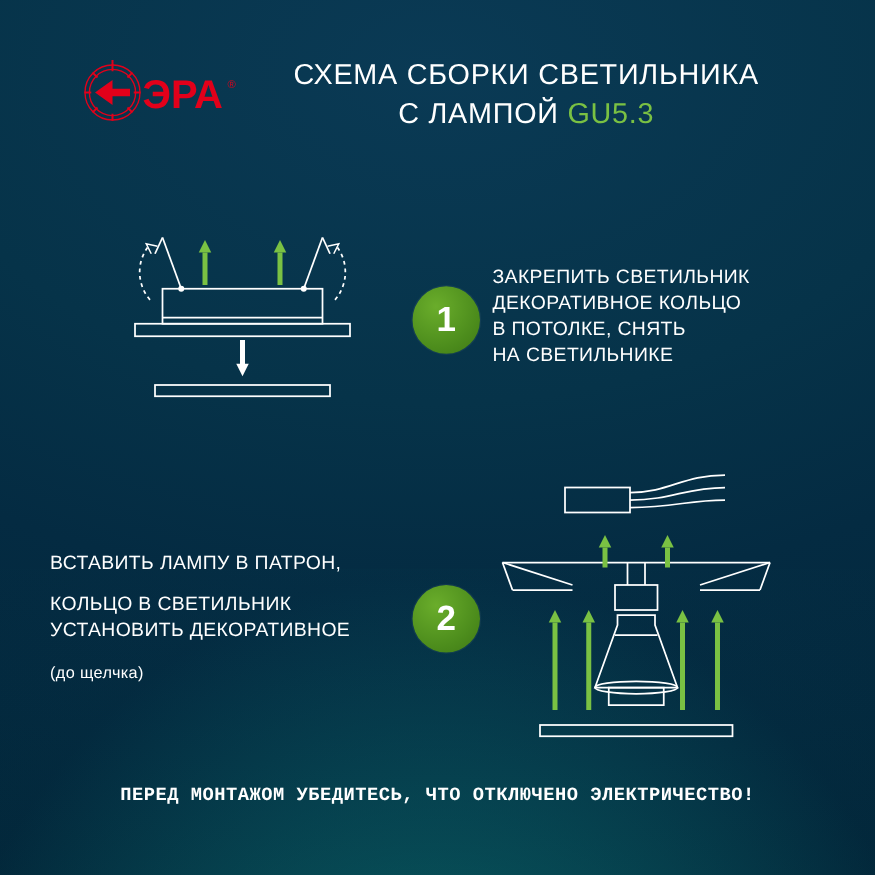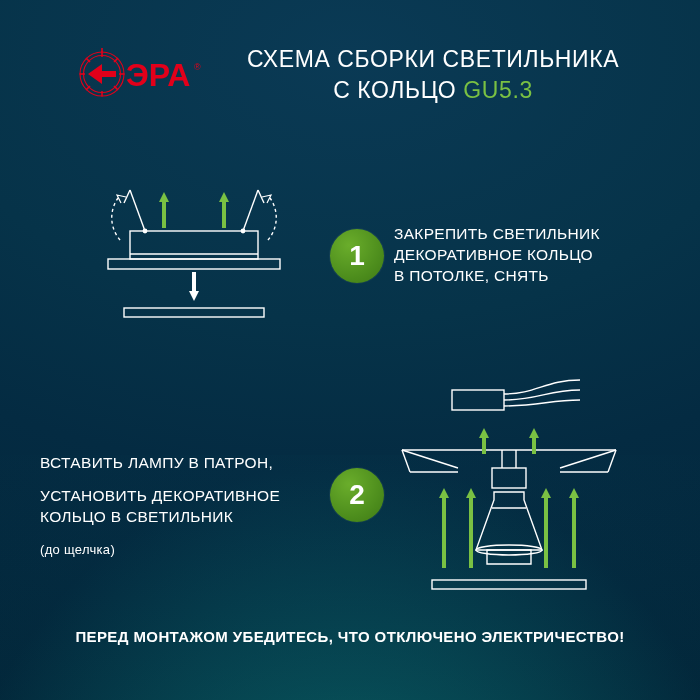--- a/index.html
+++ b/index.html
@@ -31,21 +31,21 @@
     height: 70%;
     background: radial-gradient(ellipse at 50% 100%, rgba(22,190,160,0.55) 0%, rgba(16,150,140,0.30) 38%, rgba(8,80,95,0.05) 70%, rgba(0,0,0,0) 100%);
     pointer-events: none;
   }
   .layer { position: relative; z-index: 2; }
 
   
   .header {
     position: absolute;
     top: 42px;
-    left: 12px;
+    left: 0;
     width: 612px;
     height: 80px;
   }
   .logo {
     position: absolute;
     left: 62px;
     top: 4px;
     width: 130px;
     height: 56px;
   }
@@ -83,21 +83,20 @@
   }
   #badge1 { left: 330px; top: 229px; }
   #badge2 { left: 330px; top: 468px; }
 
   .step-text {
     position: absolute;
     color: #ffffff;
     font-size: 15.5px;
     line-height: 21px;
     letter-spacing: 0.3px;
-    margin-top: 12px;
   }
   #text1 {
     left: 394px;
     top: 211px;
     width: 270px;
     text-align: left;
   }
   #text2 {
     left: 40px;
     top: 440px;
@@ -116,20 +115,21 @@
   .footer {
     position: absolute;
     left: 0;
     top: 628px;
     width: 700px;
     text-align: center;
     color: #ffffff;
     font-size: 15px;
     font-weight: bold;
     letter-spacing: 0.4px;
+    font-family: Liberation Mono, monospace;
   }
 </style>
 </head>
 <body>
 
 <div id="page">
 
   <div class="header layer">
 
     <div class="logo">
@@ -150,21 +150,21 @@
           </g>
           <path d="M14 28 L28 18 L28 25 L42 25 L42 31 L28 31 L28 38 Z" fill="#e2001a"></path>
           <text x="52" y="40" font-family="Liberation Sans, sans-serif" font-size="32" font-weight="bold" fill="#e2001a">ЭРА</text>
           <text x="120" y="24" font-family="Liberation Sans, sans-serif" font-size="9" fill="#e2001a">®</text>
         </g>
       </svg>
     </div>
 
     <div class="title-block">
       <div>СХЕМА СБОРКИ СВЕТИЛЬНИКА</div>
-      <div class="title-line2"><span>С КОЛЬЦО </span><span class="gu-highlight">GU5.3</span></div>
+      <div class="title-line2"><span>С ЛАМПОЙ </span><span class="gu-highlight">GU5.3</span></div>
     </div>
   </div>
 
   <div class="illus layer" id="illus1">
     <svg width="230" height="180" viewBox="0 0 230 180" xmlns="http://www.w3.org/2000/svg">
       <g stroke="#ffffff" stroke-width="1.4" fill="none">
 
         <rect x="42" y="63" width="128" height="28"></rect>
         <line x1="42" y1="86" x2="170" y2="86"></line>
 
@@ -204,20 +204,21 @@
     </svg>
   </div>
 
   <div class="step-badge layer" id="badge1">
     <span>1</span>
   </div>
   <div class="step-text layer" id="text1">
     <div>ЗАКРЕПИТЬ СВЕТИЛЬНИК</div>
     <div>ДЕКОРАТИВНОЕ КОЛЬЦО</div>
     <div>В ПОТОЛКЕ, СНЯТЬ</div>
+    <div>НА СВЕТИЛЬНИКЕ</div>
   </div>
 
   <div class="illus layer" id="illus2">
     <svg width="290" height="230" viewBox="0 0 290 230" xmlns="http://www.w3.org/2000/svg">
       <g stroke="#ffffff" stroke-width="1.4" fill="none">
 
         <rect x="86" y="22" width="52" height="20"></rect>
 
         <path d="M138 26 C 170 26 180 12 214 12"></path>
         <path d="M138 32 C 172 32 182 22 214 22"></path>
@@ -264,21 +265,21 @@
   </div>
 
   <div class="step-badge layer" id="badge2">
     <span>2</span>
   </div>
   <div class="step-text layer" id="text2">
     <div class="para">
       <div>ВСТАВИТЬ ЛАМПУ В ПАТРОН,</div>
     </div>
     <div class="para">
+      <div>КОЛЬЦО В СВЕТИЛЬНИК</div>
       <div>УСТАНОВИТЬ ДЕКОРАТИВНОЕ</div>
-      <div>КОЛЬЦО В СВЕТИЛЬНИК</div>
     </div>
     <div class="small-note">(до щелчка)</div>
   </div>
 
   <div class="footer layer">ПЕРЕД МОНТАЖОМ УБЕДИТЕСЬ, ЧТО ОТКЛЮЧЕНО ЭЛЕКТРИЧЕСТВО!</div>
 
 </div>
 
 </body></html>

